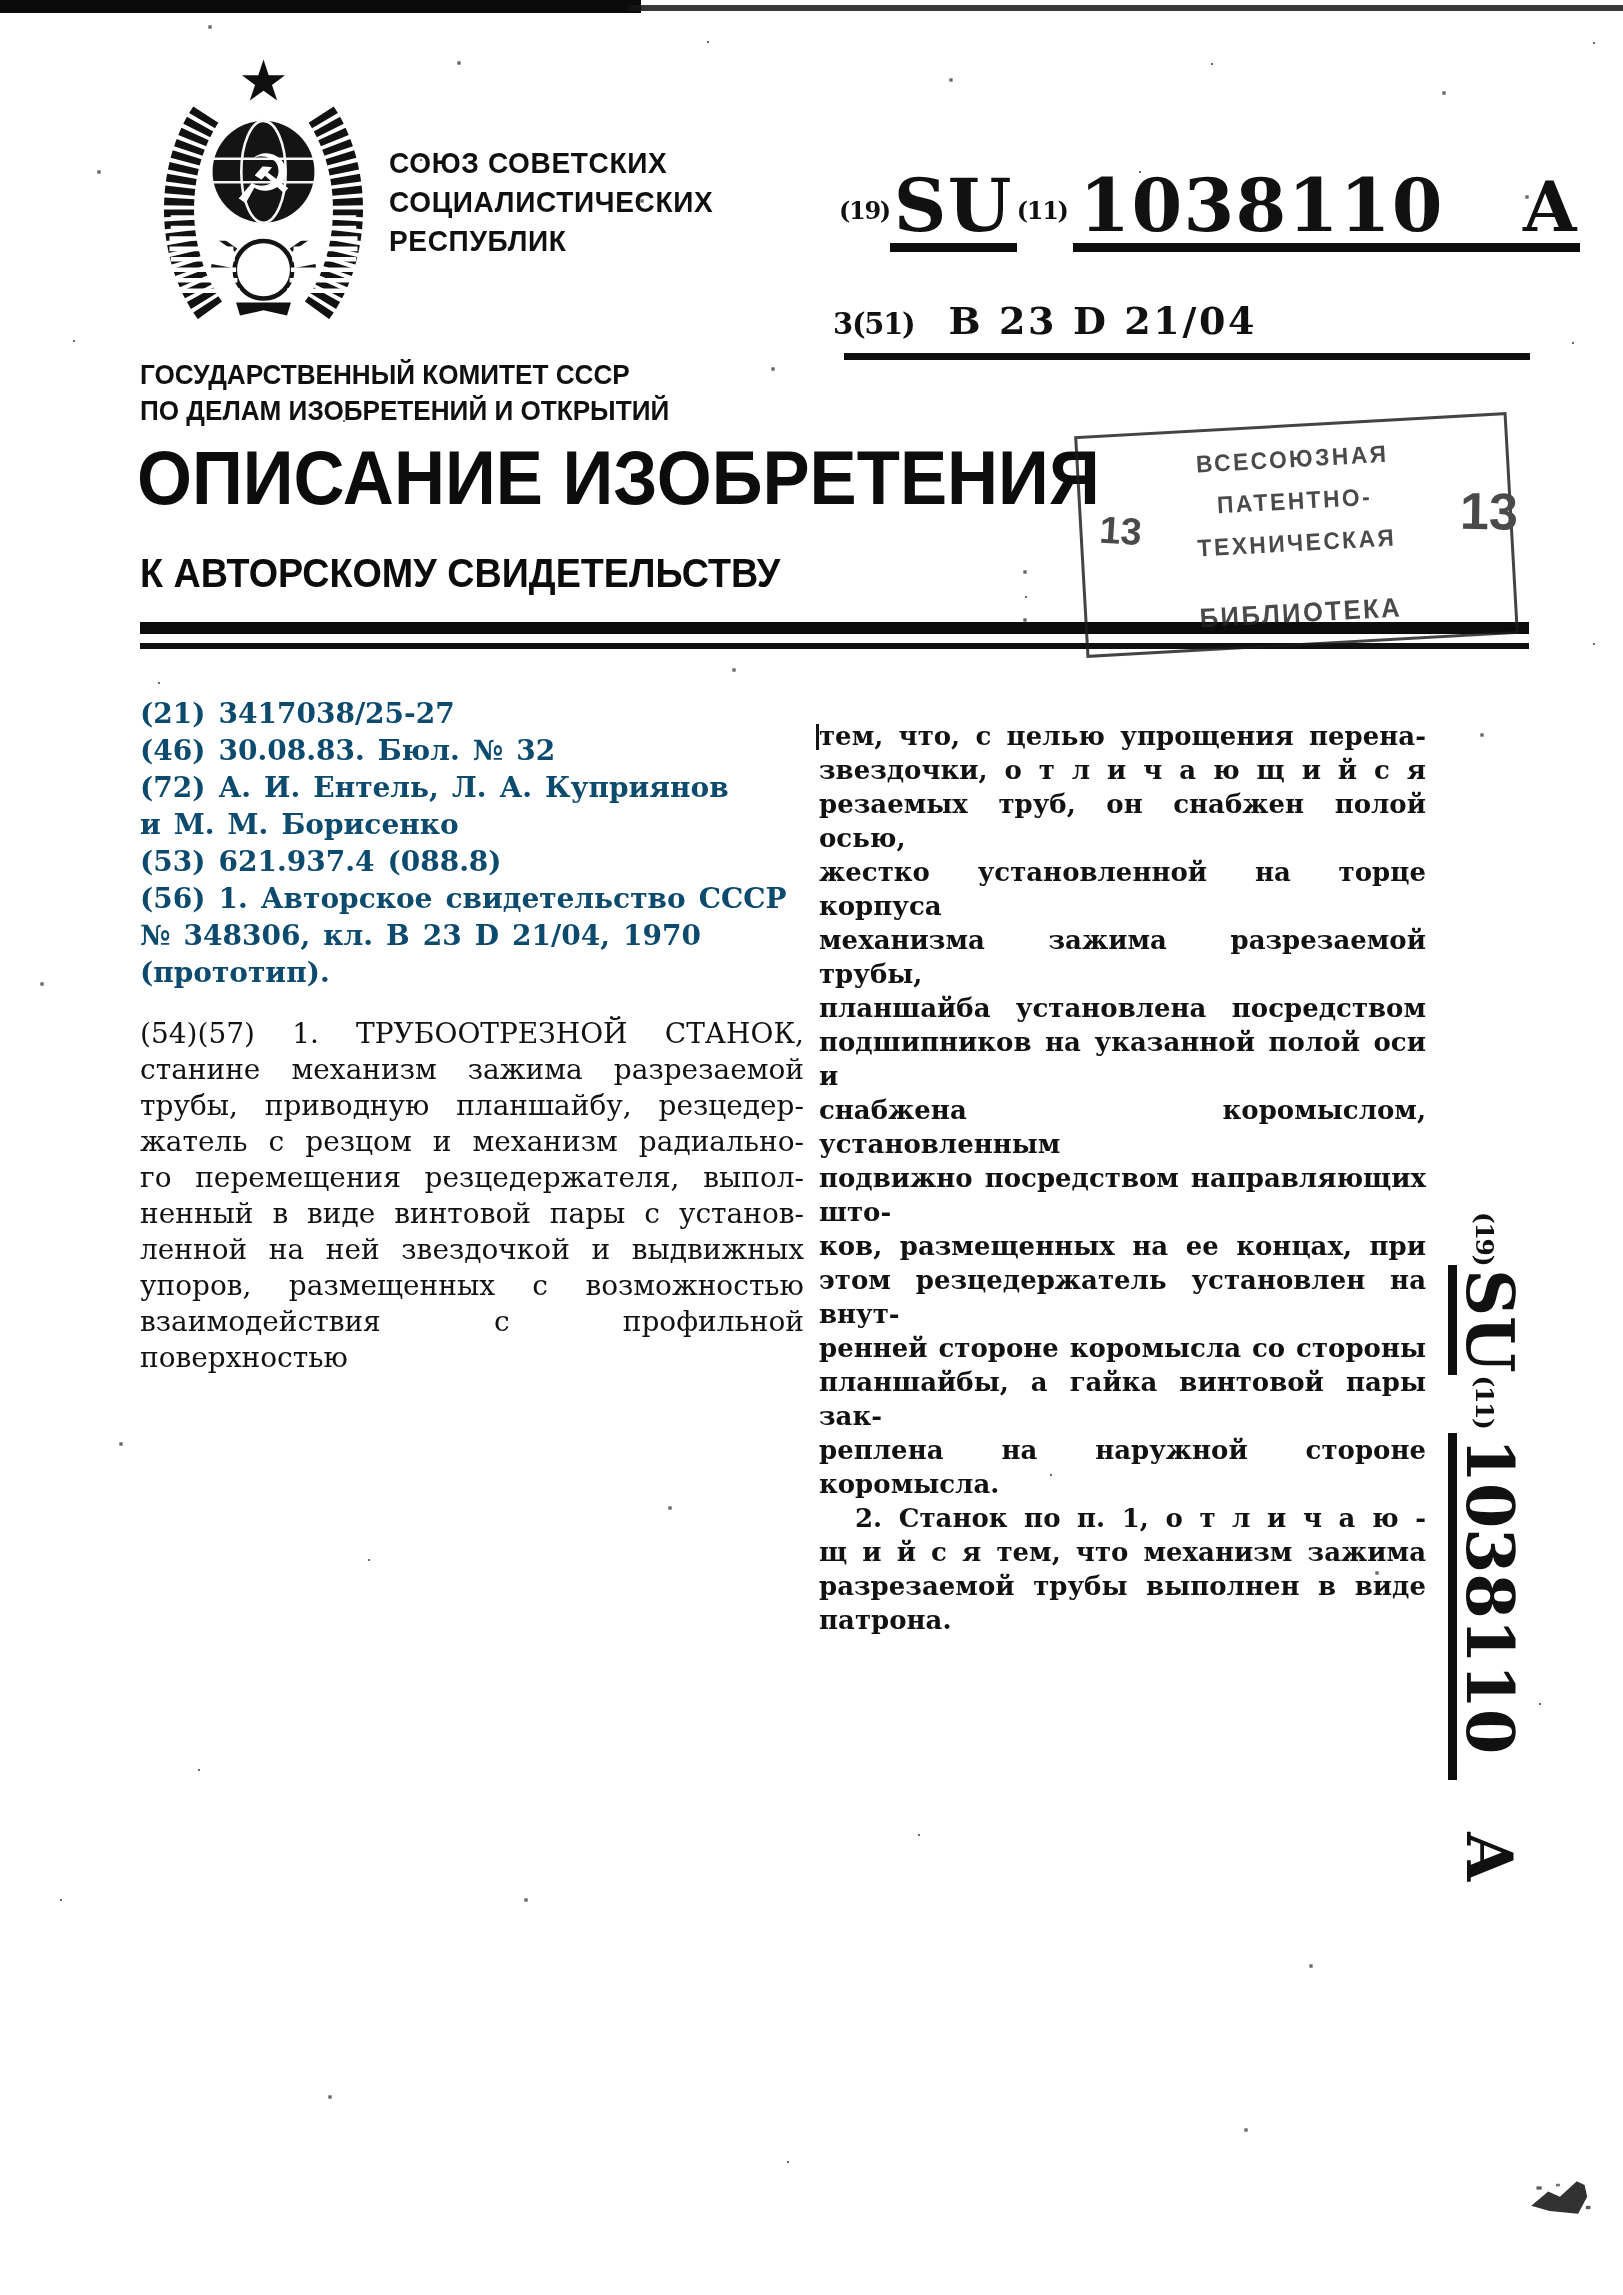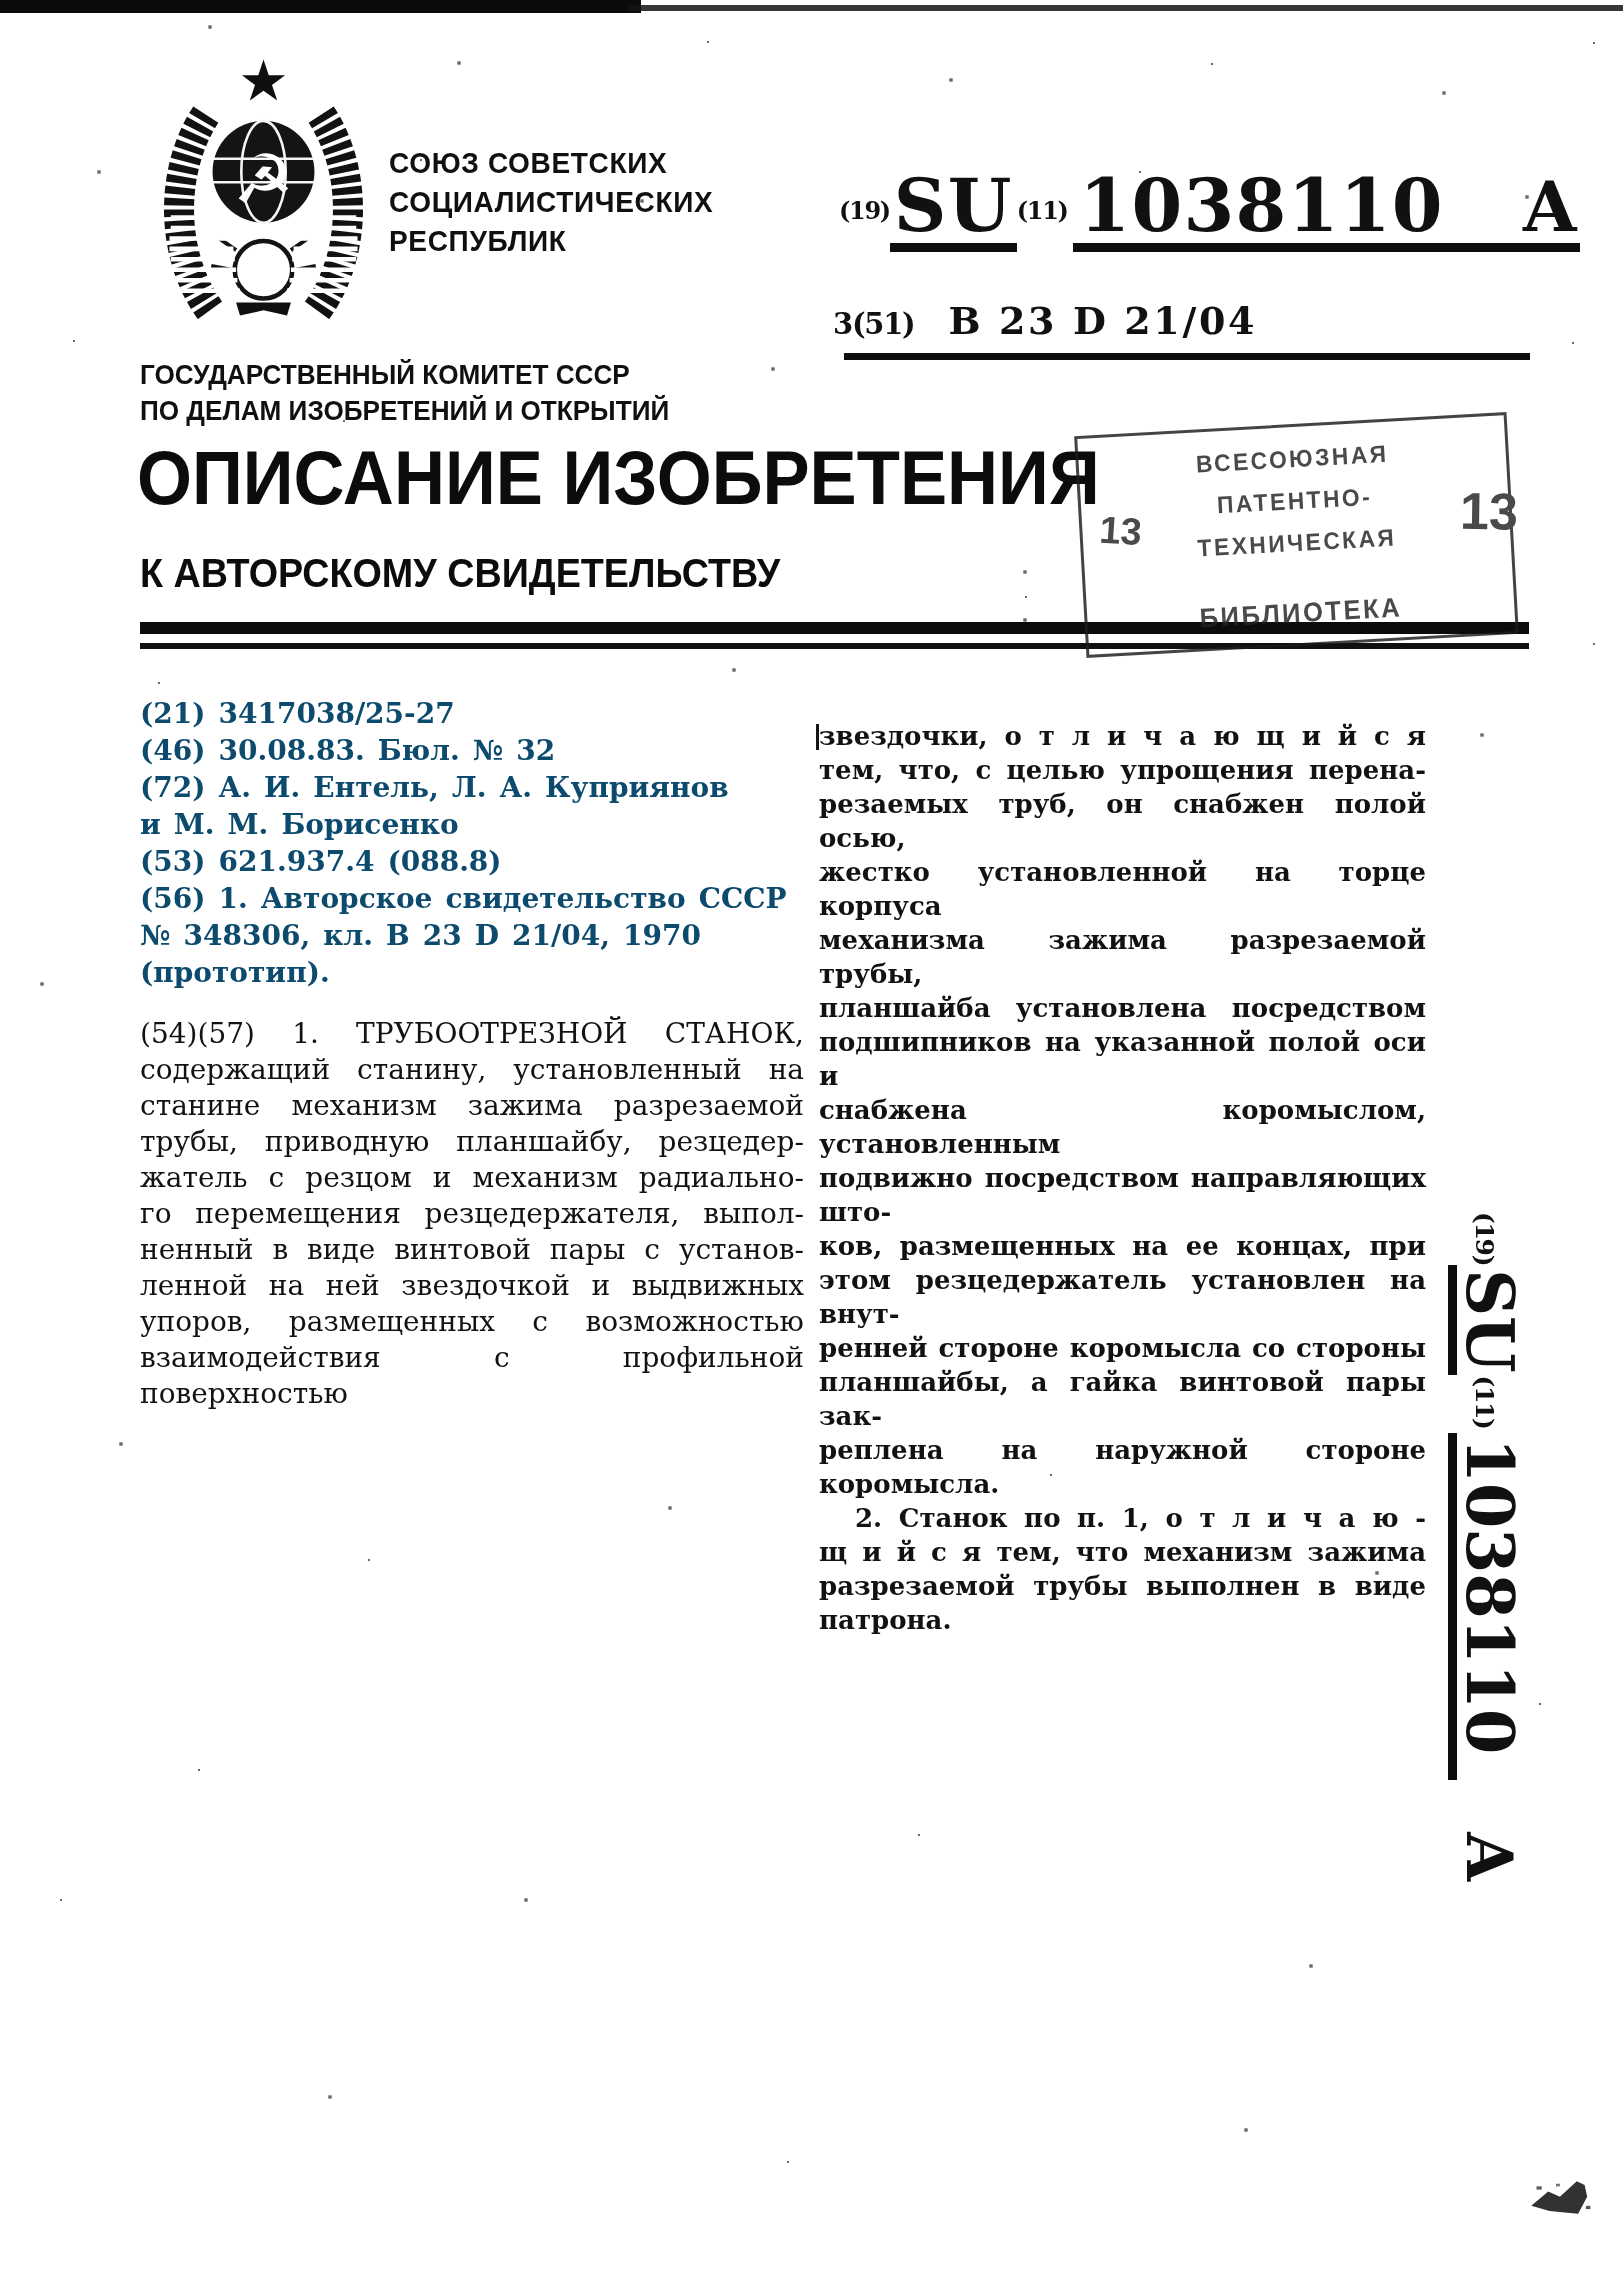--- a/index.html
+++ b/index.html
@@ -181,34 +181,33 @@
     <div class="l">(72) А. И. Ентель, Л. А. Куприянов</div>
     <div class="l">и М. М. Борисенко</div>
     <div class="l">(53) 621.937.4 (088.8)</div>
     <div class="l">(56) 1. Авторское свидетельство СССР</div>
     <div class="l">№ 348306, кл. В 23 D 21/04, 1970</div>
     <div class="l">(прототип).</div>
   </div>
 
   <div class="claims-left">
     <div class="j">(54)(57) 1. ТРУБООТРЕЗНОЙ СТАНОК,</div>
-    <div class="j">содержащий станину, установленный на</div>
     <div class="j">станине механизм зажима разрезаемой</div>
     <div class="j">трубы, приводную планшайбу, резцедер-</div>
     <div class="j">жатель с резцом и механизм радиально-</div>
     <div class="j">го перемещения резцедержателя, выпол-</div>
     <div class="j">ненный в виде винтовой пары с установ-</div>
     <div class="j">ленной на ней звездочкой и выдвижных</div>
     <div class="j">упоров, размещенных с возможностью</div>
     <div class="j">взаимодействия с профильной поверхностью</div>
   </div>
 
   <div class="claims-right">
+    <div class="j">тем, что, с целью упрощения перена-</div>
     <div class="j">звездочки, о т л и ч а ю щ и й с я</div>
-    <div class="j">тем, что, с целью упрощения перена-</div>
     <div class="j">резаемых труб, он снабжен полой осью,</div>
     <div class="j">жестко установленной на торце корпуса</div>
     <div class="j">механизма зажима разрезаемой трубы,</div>
     <div class="j">планшайба установлена посредством</div>
     <div class="j">подшипников на указанной полой оси и</div>
     <div class="j">снабжена коромыслом, установленным</div>
     <div class="j">подвижно посредством направляющих што-</div>
     <div class="j">ков, размещенных на ее концах, при</div>
     <div class="j">этом резцедержатель установлен на внут-</div>
     <div class="j">ренней стороне коромысла со стороны</div>

